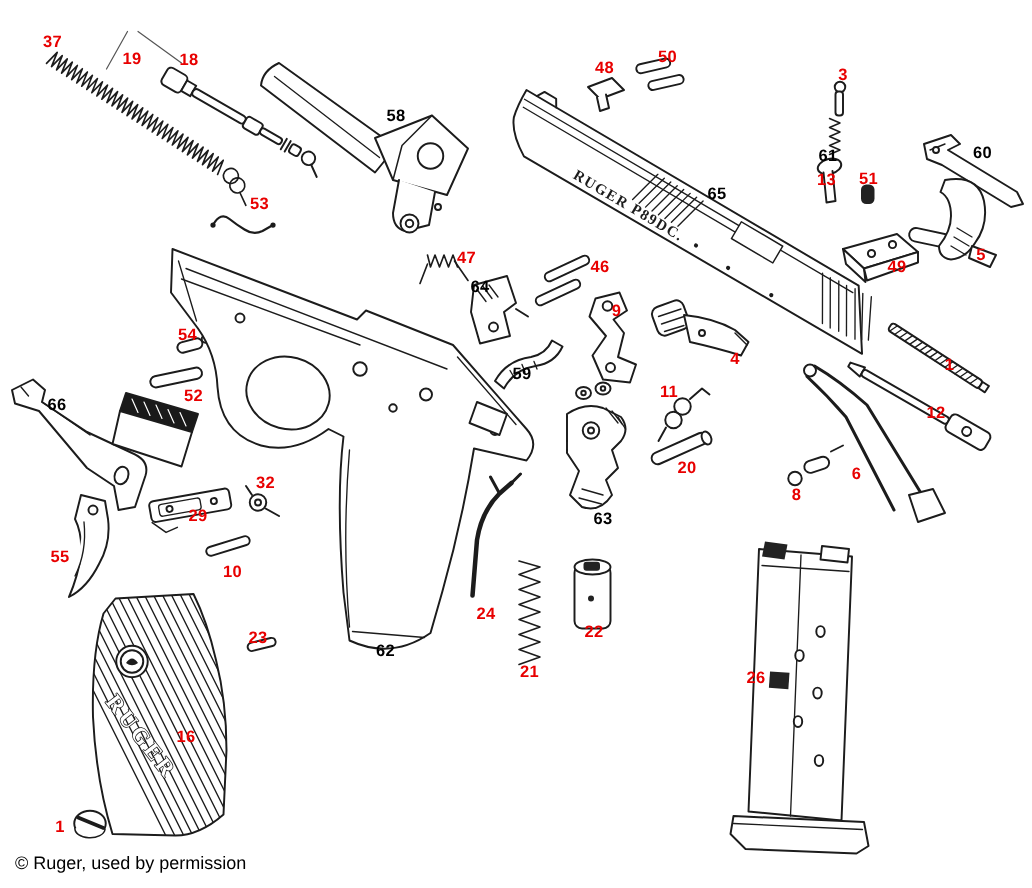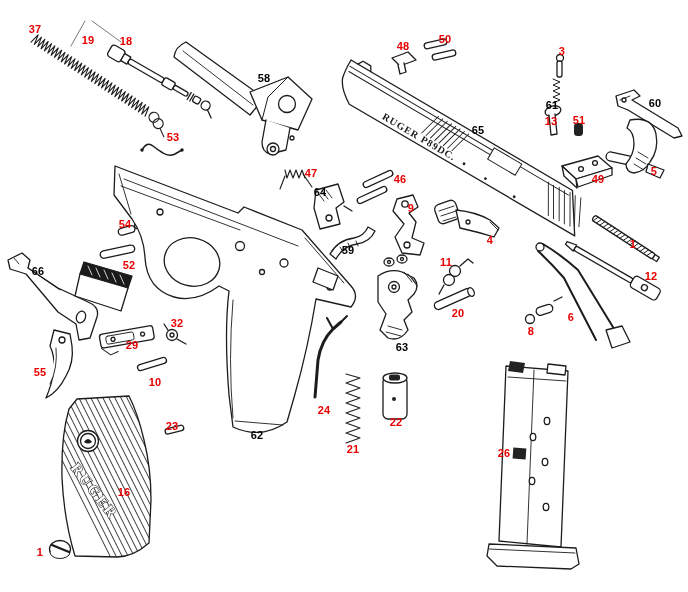--- a/index.html
+++ b/index.html
@@ -330,33 +330,34 @@
       <span class="part-label black" style="left: 320px; top: 192px; color: rgb(0, 0, 0);">64</span>
       <span class="part-label red" style="left: 400px; top: 179px; color: rgb(232, 0, 0);">46</span>
       <span class="part-label red" style="left: 411px; top: 208px; color: rgb(232, 0, 0);">9</span>
       <span class="part-label red" style="left: 490px; top: 240px; color: rgb(232, 0, 0);">4</span>
       <span class="part-label red" style="left: 633px; top: 244px; color: rgb(232, 0, 0);">1</span>
       <span class="part-label red" style="left: 125px; top: 224px; color: rgb(232, 0, 0);">54</span>
       <span class="part-label black" style="left: 38px; top: 271px; color: rgb(0, 0, 0);">66</span>
       <span class="part-label red" style="left: 129px; top: 265px; color: rgb(232, 0, 0);">52</span>
       <span class="part-label black" style="left: 348px; top: 250px; color: rgb(0, 0, 0);">59</span>
       <span class="part-label red" style="left: 446px; top: 262px; color: rgb(232, 0, 0);">11</span>
-      <span class="part-label red" style="left: 624px; top: 276px; color: rgb(232, 0, 0); margin-left: 27px;">12</span>
+      <span class="part-label red" style="left: 624px; top: 276px; color: rgb(232, 0, 0);">12</span>
       <span class="part-label red" style="left: 458px; top: 313px; color: rgb(232, 0, 0);">20</span>
       <span class="part-label red" style="left: 571px; top: 317px; color: rgb(232, 0, 0);">6</span>
       <span class="part-label red" style="left: 531px; top: 331px; color: rgb(232, 0, 0);">8</span>
       <span class="part-label black" style="left: 402px; top: 347px; color: rgb(0, 0, 0);">63</span>
       <span class="part-label red" style="left: 177px; top: 323px; color: rgb(232, 0, 0);">32</span>
       <span class="part-label red" style="left: 132px; top: 345px; color: rgb(232, 0, 0);">29</span>
       <span class="part-label red" style="left: 155px; top: 382px; color: rgb(232, 0, 0);">10</span>
       <span class="part-label red" style="left: 40px; top: 372px; color: rgb(232, 0, 0);">55</span>
       <span class="part-label red" style="left: 324px; top: 410px; color: rgb(232, 0, 0);">24</span>
       <span class="part-label red" style="left: 172px; top: 426px; color: rgb(232, 0, 0);">23</span>
       <span class="part-label red" style="left: 353px; top: 449px; color: rgb(232, 0, 0);">21</span>
       <span class="part-label red" style="left: 396px; top: 422px; color: rgb(232, 0, 0);">22</span>
       <span class="part-label black" style="left: 257px; top: 435px; color: rgb(0, 0, 0);">62</span>
       <span class="part-label red" style="left: 504px; top: 453px; color: rgb(232, 0, 0);">26</span>
       <span class="part-label red" style="left: 124px; top: 492px; color: rgb(232, 0, 0);">16</span>
       <span class="part-label red" style="left: 40px; top: 552px; color: rgb(232, 0, 0);">1</span>
     </div>
 
+<div class="copyright">© Ruger, used by permission</div>
 
 </div>
 
 </body></html>

